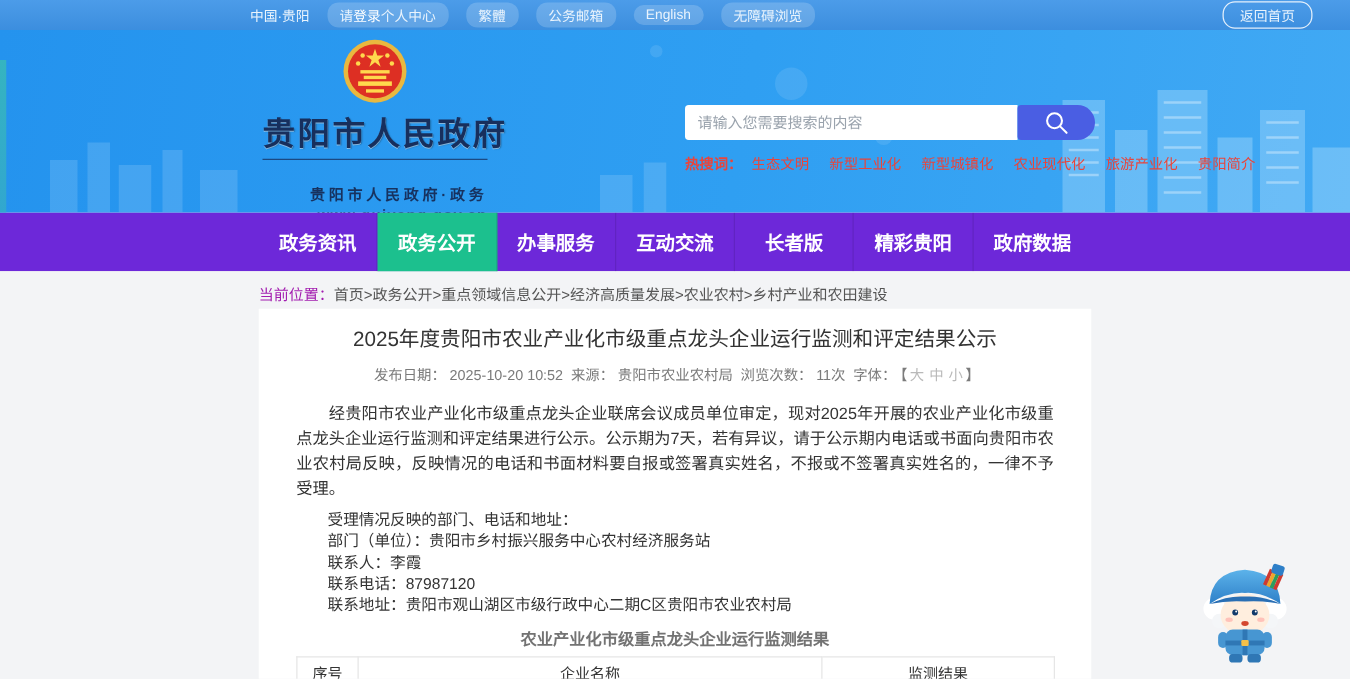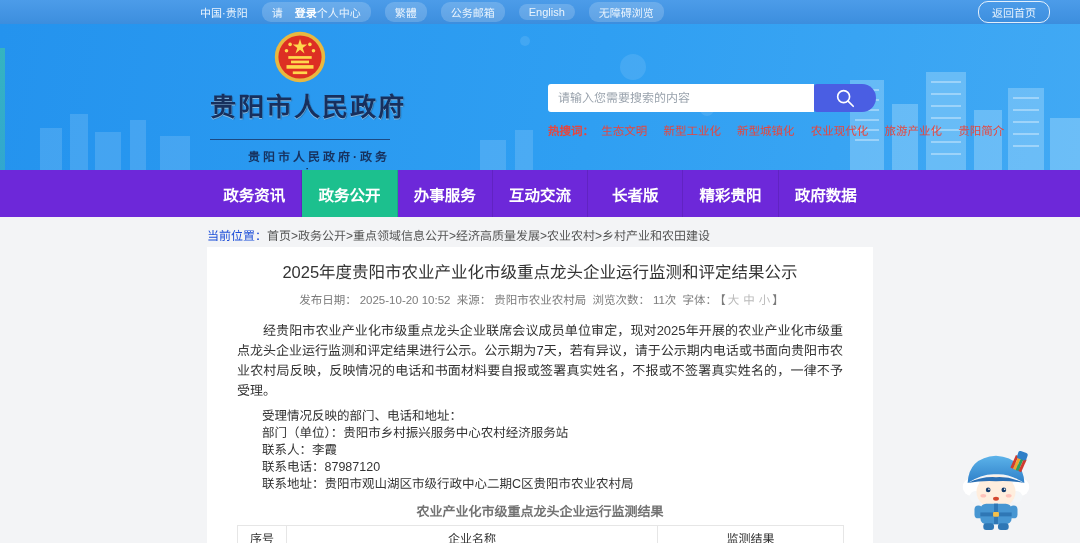--- a/index.html
+++ b/index.html
@@ -19,21 +19,21 @@
   .topbar-inner {
     width:880px; margin:0 0 0 200px; height:24px;
     display:flex; align-items:center; justify-content:space-between;
   }
   .topbar-left { display:flex; align-items:center; gap:14px; }
   .tb-item { cursor:pointer; }
   .tb-pill {
     background:rgba(255,255,255,0.18); border-radius:9px;
     padding:2px 10px; cursor:pointer; white-space:nowrap;
   }
-  .tb-pill b { font-weight:bold; color:#fff;padding-left:12px; }
+  .tb-pill b { font-weight:normal; color:#fff; }
   .tb-home {
     border:1px solid rgba(255,255,255,0.85); border-radius:10px;
     padding:2px 13px; cursor:pointer; margin-right:30px; white-space:nowrap;
   }
 
   
   .header {
     height:146px; position:relative; overflow:hidden;
     background:linear-gradient(100deg,#2493ee 0%, #2f9ff2 55%, #41a9f4 100%);
   }
@@ -48,21 +48,21 @@
     position:absolute; left:210px; top:6px; width:180px; text-align:right;
     cursor:pointer; z-index:2;
   }
   .emblem { display:block; margin:0 auto 2px auto; }
   .site-name {
     font-size:26px; font-weight:bold; color:#172f5d; letter-spacing:2px;
     text-shadow:0 1px 0 rgba(255,255,255,0.45), 1px 1px 1px rgba(0,0,0,0.25);
     white-space:nowrap;
   }
   .site-sub {
-    margin-top:16px; padding-top:7px; border-top:1px solid rgba(23,47,93,0.75);
+    margin-top:4px; padding-top:18px; border-top:1px solid rgba(23,47,93,0.75);
     font-size:12px; font-weight:bold; color:#17325f; letter-spacing:3px; white-space:nowrap;
   }
   .site-url { font-size:12px; font-weight:bold; color:#17325f; letter-spacing:1px; margin-top:2px; }
 
   .search-area { position:absolute; left:548px; top:60px; width:330px; z-index:2; }
   .search-box { display:flex; width:328px; height:28px; }
   .search-box input {
     flex:1; border:none; outline:none; background:#fff;
     border-radius:3px 0 0 3px; padding:0 10px; font-size:12px; color:#333;
     font-family:"Liberation Sans","DejaVu Sans",sans-serif;
@@ -86,21 +86,21 @@
   }
   .nav-item:last-child { border-right:none; }
   .nav-item.active { background:#1cc08e; }
 
   
   .breadcrumb-row { height:30px; background:#f3f4f6; }
   .bc-inner {
     width:666px; margin:0 auto; padding-top:9px;
     font-size:12px; color:#555;
   }
-  .bc-inner .bc-label { color:#1d4ed8; }
+  .bc-inner .bc-label { color:#a21caf; }
   .bc-inner .bc-path { color:#555; cursor:pointer; }
 
   
   .content-row { background:#f3f4f6; }
   .card {
     width:666px; margin:0 auto; background:#fff; min-height:300px;
     padding:14px 30px 0 30px;
   }
   .article-title {
     text-align:center; font-size:16.5px; font-weight:normal; color:#333;

